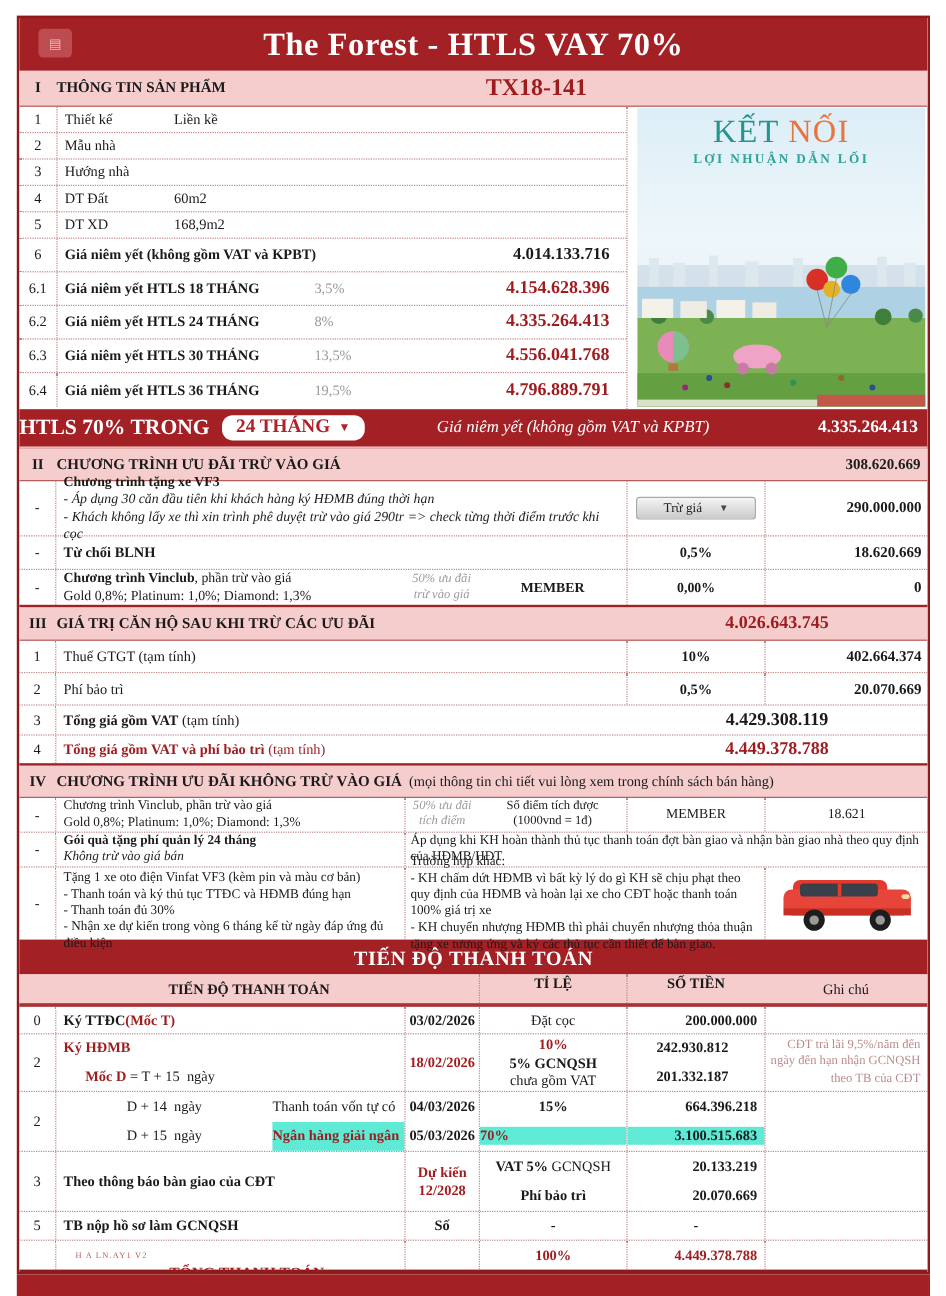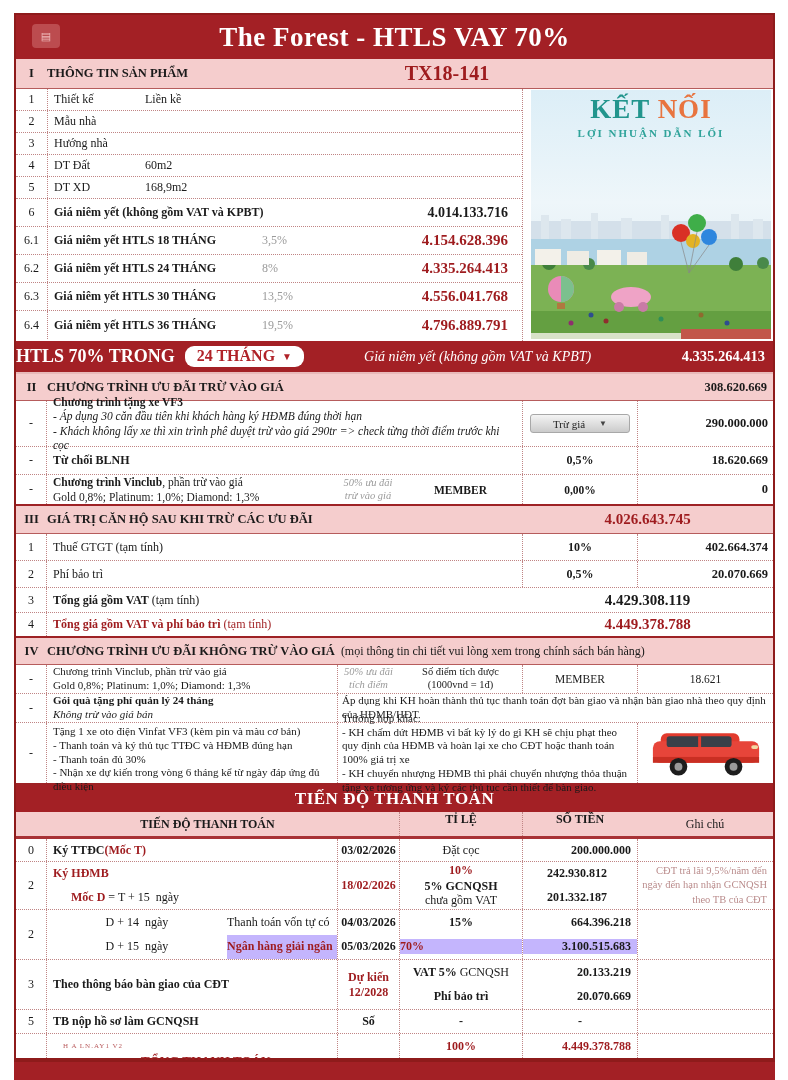--- a/index.html
+++ b/index.html
@@ -45,21 +45,21 @@
   .p-row .val { flex:1; padding-left:10px; }
   .price-row { height:28px; display:flex; align-items:center; border-bottom:1px dotted #c08484; font-size:12px; }
   .price-row .lab { width:215px; padding-left:6px; font-weight:bold; border-left:1px dotted #c08484; align-self:stretch; display:flex; align-items:center; }
   .price-row .lab.wide { width:auto; flex:1; }
   .price-row .pct { width:70px; color:#9a9a9a; }
   .price-row .val { flex:1; text-align:right; padding-right:14px; font-weight:bold; font-size:15px; }
   .promo { flex:1; margin:1px 2px 2px 8px; position:relative; background:linear-gradient(180deg,#dceef7 0%,#eef6fa 45%,#e8f2f7 60%); overflow:hidden; }
   .promo-txt { position:absolute; top:8px; left:0; right:0; text-align:center; }
   .pt1 { font-size:26px; font-style:italic; font-weight:bold; }
   .pt1 .a { color:#2fa39a; } .pt1 .b2 { color:#e8743f; }
-  .pt2 { font-size:27px; font-weight:bold; letter-spacing:1px; margin-top:-4px; }
+  .pt2 { font-size:27px; font-weight:normal; letter-spacing:1px; margin-top:-4px; }
   .pt2 .a { color:#22958d; } .pt2 .b2 { color:#e8743f; }
   .pt3 { font-size:11px; font-weight:bold; color:#2fa39a; letter-spacing:2px; margin-top:2px; }
   .scene { position:absolute; left:0; right:0; bottom:0; height:128px; }
 
   
   .htls { height:33px; background:#A32025; color:#fff; display:flex; align-items:center; border-bottom:2px solid #e8b9b9; }
   .htls .lab { font-weight:bold; font-size:18px; }
   .htls .pill { margin-left:10px; background:#fff; color:#B02228; font-weight:bold; font-size:16px; border-radius:9px; padding:1px 12px 2px 12px; display:flex; align-items:center; gap:7px; cursor:pointer; }
   .htls .pill .car3 { font-size:10px; }
   .htls .note { font-style:italic; font-size:14px; margin-left:60px; }
@@ -108,21 +108,21 @@
   .pr0 { height:23px; }
   .pr .desc { width:290px; padding-left:6px; flex:none; align-self:stretch; display:flex; align-items:center; }
   .pr .date { width:62px; flex:none; font-weight:bold; }
   .pr .amt { padding-right:6px; font-weight:bold; }
   .stack { display:flex; flex-direction:column; justify-content:space-around; align-self:stretch; }
   .pr2a { height:48px; }
   .pr2b { height:50px; }
   .pr3 { height:50px; }
   .pr5 { height:24px; }
   .subrow { display:flex; align-items:center; flex:1; }
-  .pinkhl { background:#c4b5fd; }
+  .pinkhl { background:#5eead4; }
   .note-cell { font-size:10.5px; color:#BA8C8C; line-height:1.35; text-align:right; padding:2px 6px 2px 4px; }
   .ptotal { height:26px; border-bottom:2px solid #8E1B1B; }
   .ptotal .stamp { font-size:7px; color:rgba(158,27,30,.75); width:88px; padding-left:10px; letter-spacing:1px; white-space:nowrap; overflow:hidden; }
   .ptotal .lab { font-weight:bold; color:#9E1B1E; font-size:13px;margin-top:30px; }
   .bottom-strip { position:absolute; left:14px; top:1062px; width:761px; height:18px; background:#A32025; }
   .dash { font-weight:bold; }
 </style>
 </head>
 <body>
 

